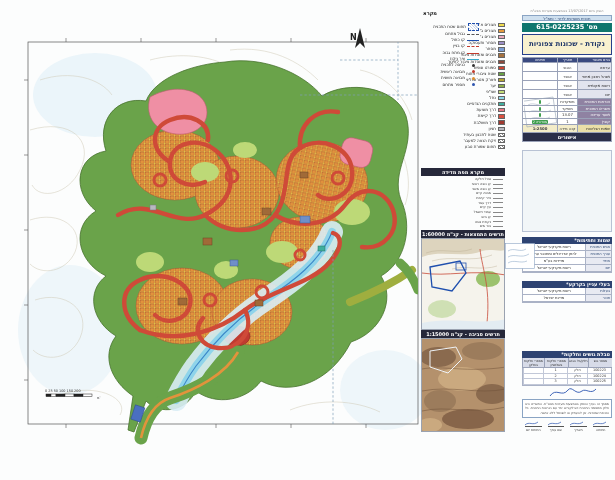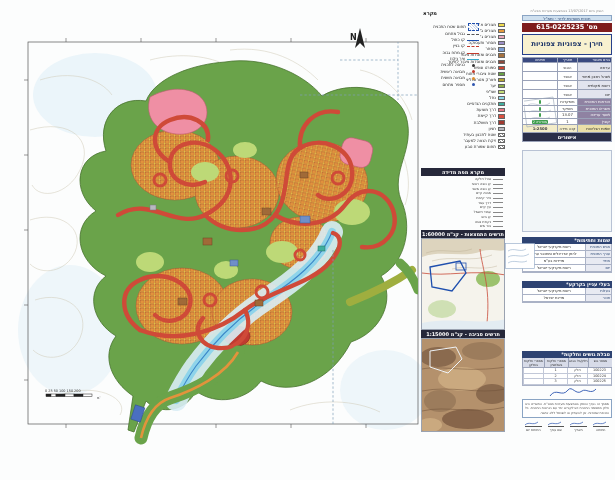--- a/index.html
+++ b/index.html
@@ -27,21 +27,21 @@
 .sym.dot-red::after{background:#c23a2c}
 .sym.dot-orange::after{background:#e0902f}
 .sym.dot-blue::after{background:#2e55b0}
 .tinyrow{display:flex;direction:rtl;align-items:center;height:4.7px}
 .tinylab{font-size:3.4px;color:#333;white-space:nowrap}
 .tinysym{width:10px;height:0;border-top:0.8px solid #888;margin-left:2px;flex:none}
 
 .tb{left:522px;width:90px}
 .metatxt{font-size:3.4px;color:#888;direction:rtl;text-align:center;white-space:nowrap}
 .strip{background:#cfe0ef;border:0.5px solid #8aa4c4;font-size:3.8px;color:#23406e;text-align:center;line-height:6px;height:6px;direction:rtl;white-space:nowrap}
-.numbar{background:#7f1d1d;color:#fff;font-weight:bold;font-size:6.5px;text-align:center;line-height:9px;height:9px}
+.numbar{background:#0f766e;color:#fff;font-weight:bold;font-size:6.5px;text-align:center;line-height:9px;height:9px}
 .namebox{background:#f8f1cf;border:1px solid #27408b;color:#1d3568;font-weight:bold;font-size:7px;text-align:center;line-height:19px;height:21px;direction:rtl;white-space:nowrap}
 .t3{display:flex;direction:rtl;border-bottom:0.5px solid #9aa2b8}
 .t3 .c-lab{width:34px;background:#e2e4ee;font-size:3.9px;color:#222;padding:0 1px;border-left:0.5px solid #9aa2b8;overflow:hidden;white-space:nowrap}
 .t3 .c-mid{width:20px;font-size:3.8px;color:#333;text-align:center;border-left:0.5px solid #9aa2b8}
 .t3 .c-val{flex:1;font-size:3.8px;color:#444;text-align:center;overflow:hidden}
 .t3.purple .c-lab{background:#8f82a2;color:#fff}
 .t3.hrow{background:#3a4a80}
 .t3.hrow div{color:#fff;font-size:3.6px;background:none}
 .badge{background:#3f9e4e;color:#fff;font-size:3.4px;padding:0 1px;border-radius:1px}
 .yellowrow{background:#f3ecc8}
@@ -463,21 +463,21 @@
         <path d="M0,52 C30,46 55,56 84,50"></path>
         <path d="M0,72 C25,66 50,76 84,68"></path>
     </g>
     <path d="M8,12 L34,8 L40,20 L26,34 L8,28 Z" fill="none" stroke="#eef2f6" stroke-width="1"></path>
   </svg>
 </div>
 
 <div class="abs metatxt tb" style="top:9px">הופק ביום 13/07/2017 באמצעות מערכת מבא"ת</div>
 <div class="abs strip tb" style="top:15px">תכנית מועדפת לדיור - ותמ"ל</div>
 <div class="abs numbar tb" style="top:23px">מס' 615-0225235</div>
-<div class="abs namebox tb" style="top:34px">חירן - צפוניות צפוניות</div>
+<div class="abs namebox tb" style="top:34px">נקודת - שכונות צפוניות</div>
 
 <div class="abs tb" style="top:57px;border:0.5px solid #9aa2b8;background:#fff">
   <div class="t3 hrow">
     <div class="c-lab">גורם מאשר</div>
     <div class="c-mid">תאריך</div>
     <div class="c-val">חתימה</div>
   </div>
   <div>
 
       <div class="t3" style="height:9px;line-height:9px">

